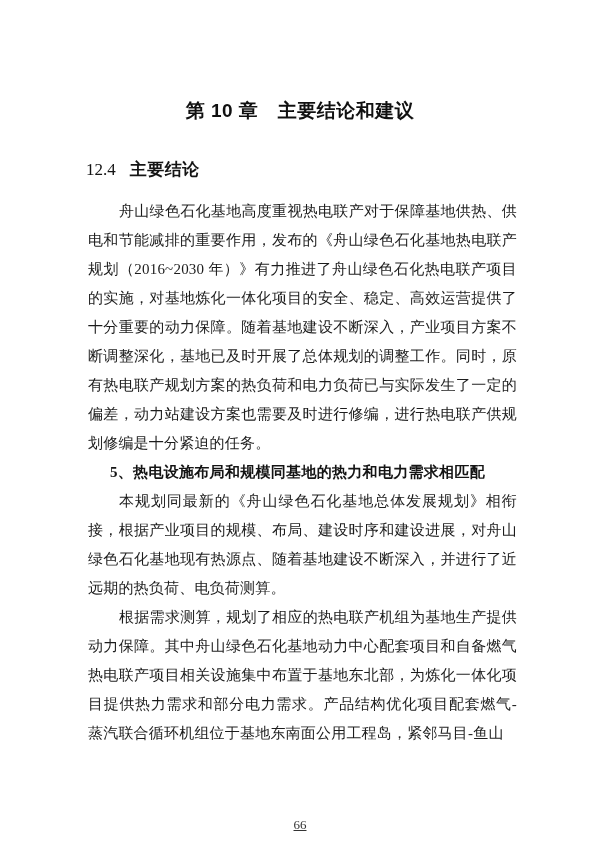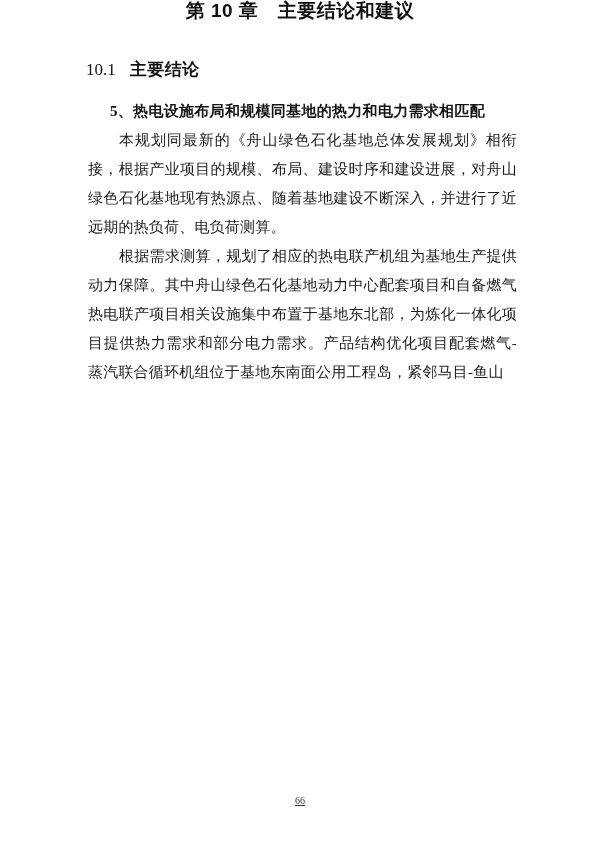--- a/index.html
+++ b/index.html
@@ -12,20 +12,21 @@
     width: 600px;
     height: 848px;
     margin: 0 auto;
     background: #ffffff;
     overflow: hidden;
     color: #1c1c1c;
     font-family: "Liberation Serif", "DejaVu Serif", serif;
   }
   .chapter-title {
     margin: 0;
+    padding-top: 100px;
     text-align: center;
     font-family: "Liberation Sans", "DejaVu Sans", sans-serif;
     font-weight: 700;
     font-size: 19px;
     line-height: 21px;
     color: #101010;
     letter-spacing: 0.5px;
   }
   .section-heading {
     margin: 0;
@@ -61,40 +62,41 @@
   }
   .paragraph {
     margin: 0;
     text-indent: 31px;
     letter-spacing: 0.2px;
   }
   .page-number {
     position: absolute;
     left: 0;
     right: 0;
-    top: 794px;
+    top: 818px;
     text-align: center;
-    font-size: 10px;
+    font-size: 13px;
     line-height: 14px;
     color: #333333;
     text-decoration: underline;
   }
 </style>
 </head>
 <body>
 
 <div class="page">
 
   <h1 class="chapter-title">第 10 章　主要结论和建议</h1>
 
   <h2 class="section-heading">
-    <span class="sec-num">10.1</span><span class="sec-label">主要结论</span>
+    <span class="sec-num">12.4</span><span class="sec-label">主要结论</span>
   </h2>
 
   <div class="content">
+    <p class="paragraph">舟山绿色石化基地高度重视热电联产对于保障基地供热、供电和节能减排的重要作用，发布的《舟山绿色石化基地热电联产规划（2016~2030 年）》有力推进了舟山绿色石化热电联产项目的实施，对基地炼化一体化项目的安全、稳定、高效运营提供了十分重要的动力保障。随着基地建设不断深入，产业项目方案不断调整深化，基地已及时开展了总体规划的调整工作。同时，原有热电联产规划方案的热负荷和电力负荷已与实际发生了一定的偏差，动力站建设方案也需要及时进行修编，进行热电联产供规划修编是十分紧迫的任务。</p>
     <p class="subheading">5、热电设施布局和规模同基地的热力和电力需求相匹配</p>
     <p class="paragraph">本规划同最新的《舟山绿色石化基地总体发展规划》相衔接，根据产业项目的规模、布局、建设时序和建设进展，对舟山绿色石化基地现有热源点、随着基地建设不断深入，并进行了近远期的热负荷、电负荷测算。</p>
     <p class="paragraph">根据需求测算，规划了相应的热电联产机组为基地生产提供动力保障。其中舟山绿色石化基地动力中心配套项目和自备燃气热电联产项目相关设施集中布置于基地东北部，为炼化一体化项目提供热力需求和部分电力需求。产品结构优化项目配套燃气-蒸汽联合循环机组位于基地东南面公用工程岛，紧邻马目-鱼山</p>
   </div>
 
   <div class="page-number">66</div>
 
 </div>
 
 </body></html>

